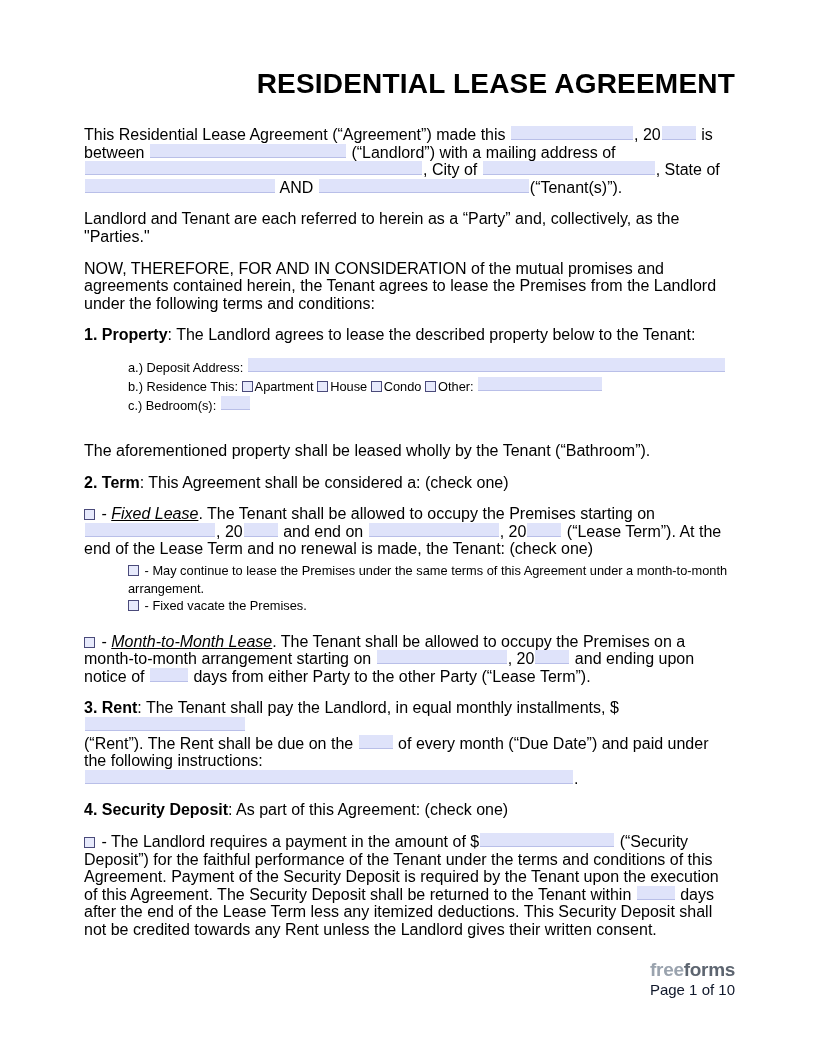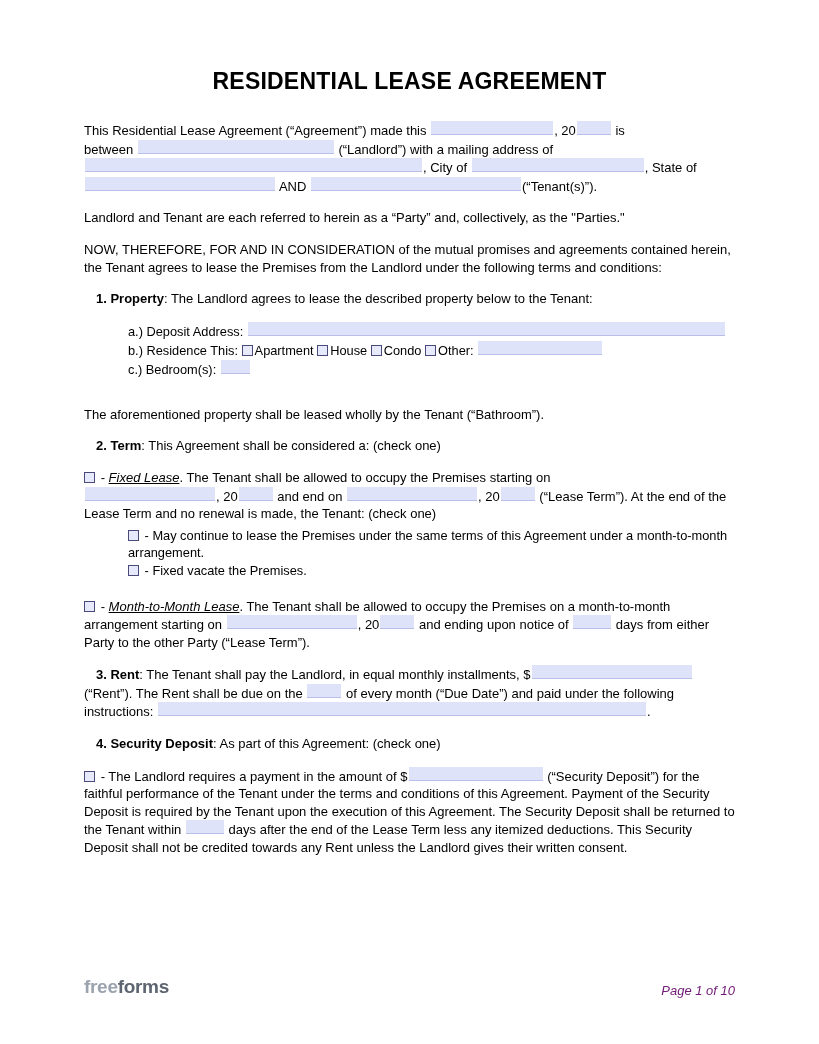--- a/index.html
+++ b/index.html
@@ -16,28 +16,28 @@
   }
   .page {
     position: absolute;
     left: 0; top: 0;
     width: 819px;
     height: 1044px;
     box-sizing: border-box;
     padding: 46px 84px 0 84px;
   }
   .doc-title {
-    text-align: center;
-    font-size: 23px;
+    text-align: right;
+    font-size: 28px;
     font-weight: bold;
     letter-spacing: 0.2px;
     margin: 22px 0 26px 0;
   }
   p, .para {
-    font-size: 13px;
+    font-size: 16px;
     line-height: 17.6px;
     margin: 0 0 14px 0;
     text-align: left;
   }
   .tight { margin-bottom: 3px; }
   .blank {
     display: inline-block;
     background: #dfe3fa;
     border-bottom: 1px solid #b9bfe8;
     vertical-align: baseline;
@@ -48,21 +48,21 @@
     display: inline-block;
     width: 9px;
     height: 9px;
     border: 1px solid #4a4a7a;
     background: #e7eafc;
     vertical-align: baseline;
     position: relative;
     top: 1px;
     margin: 0 2px 0 0;
   }
-  .bold { font-weight: bold; margin-left: 12px; }
+  .bold { font-weight: bold; }
   .ital-u { font-style: italic; text-decoration: underline; }
   .sub-list {
     margin: 0 0 0 44px;
     font-size: 12.8px;
     line-height: 19px;
   }
   .sub-list .row { white-space: nowrap; }
   .indent2 {
     margin-left: 44px;
     font-size: 12.8px;
@@ -70,32 +70,32 @@
   }
   .section-gap { height: 9px; }
   .footer {
     position: absolute;
     left: 84px;
     right: 84px;
     bottom: 46px;
     display: flex;
     align-items: flex-end;
     justify-content: space-between;
+    flex-direction: column;
   }
   .logo {
     font-size: 19px;
     font-weight: bold;
     letter-spacing: -0.3px;
   }
   .logo .free { color: #9aa3ae; }
   .logo .forms { color: #5d6570; }
   .page-num {
-    font-size: 13px;
-    color: #701a75;
-    font-style: italic;
+    font-size: 15px;
+    color: #0f172a;
   }
 </style>
 </head>
 <body>
 
 <div class="page">
 
   <h1 class="doc-title">RESIDENTIAL LEASE AGREEMENT</h1>
 
   <div class="para">

